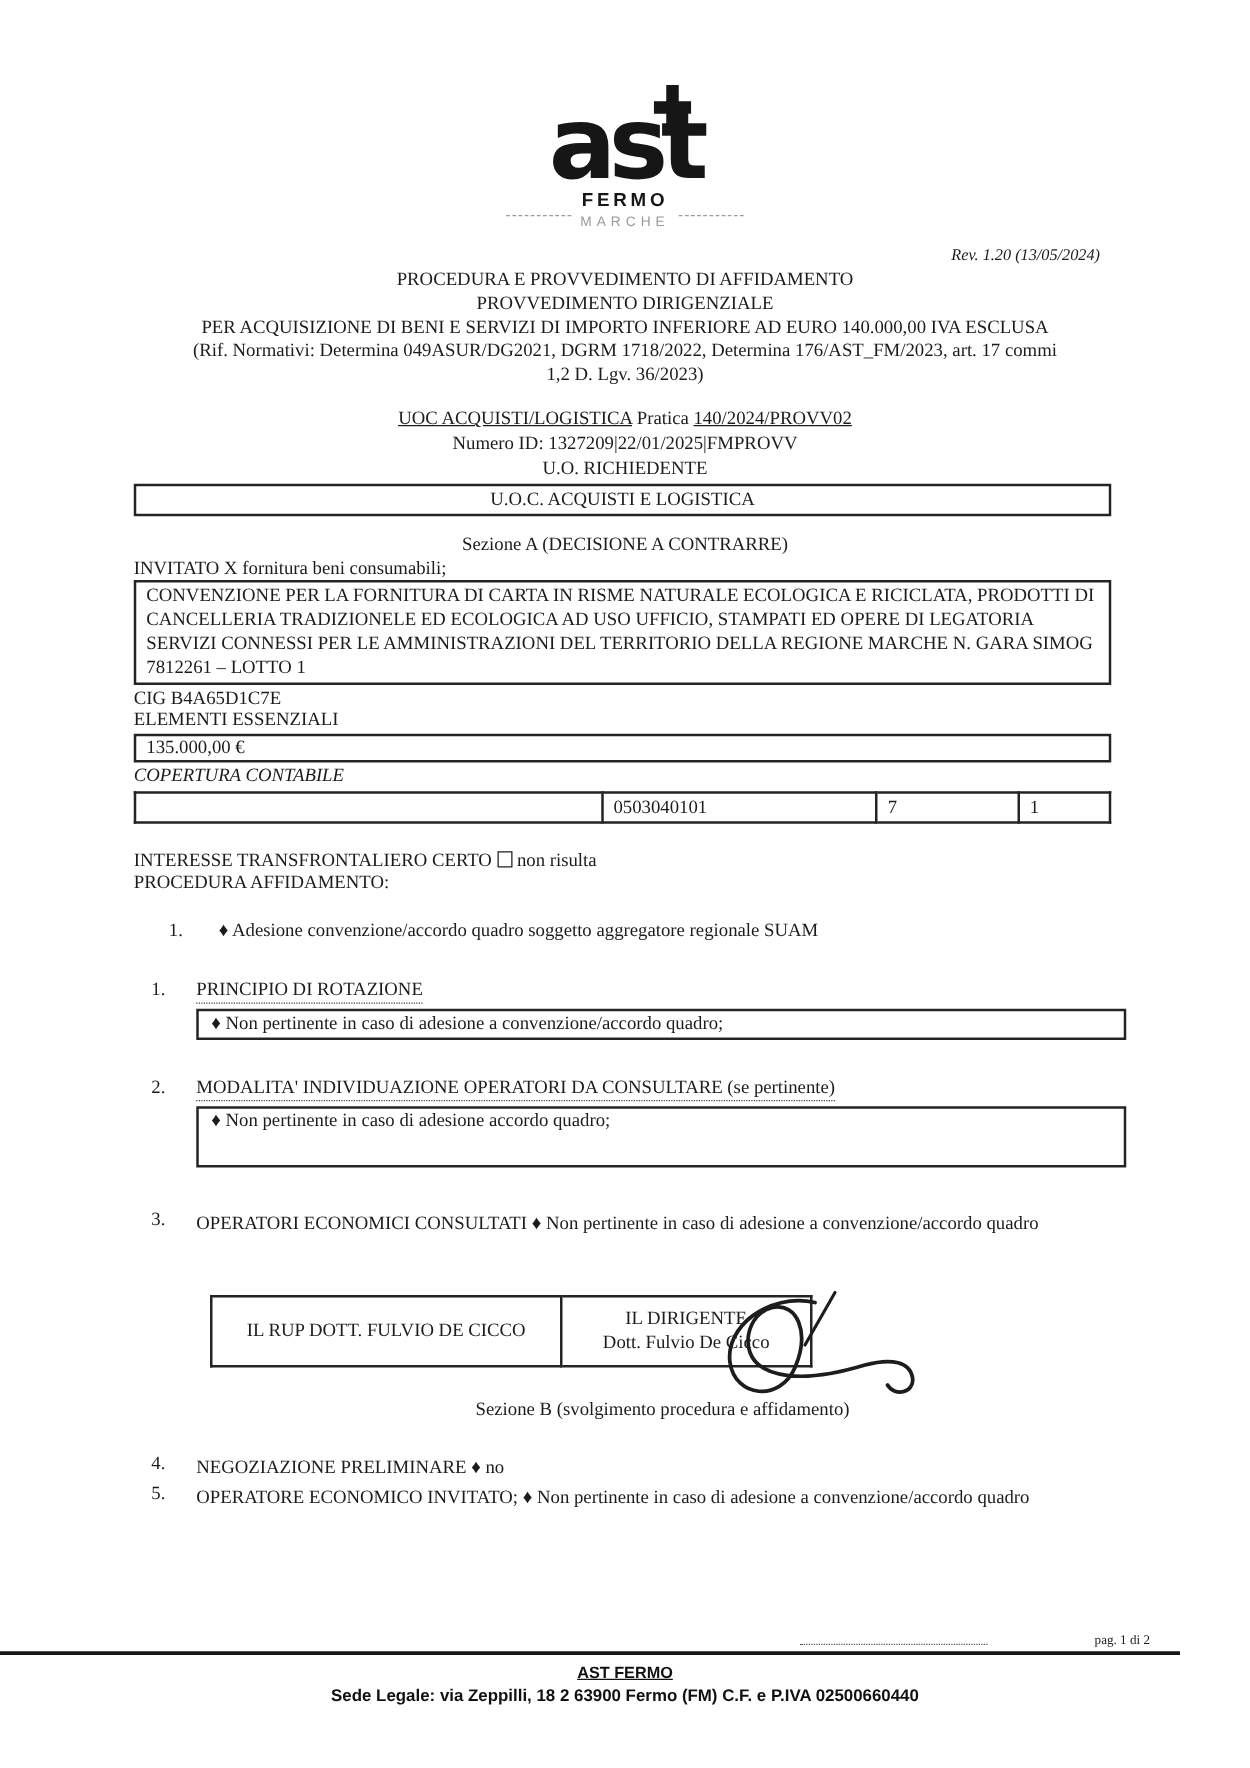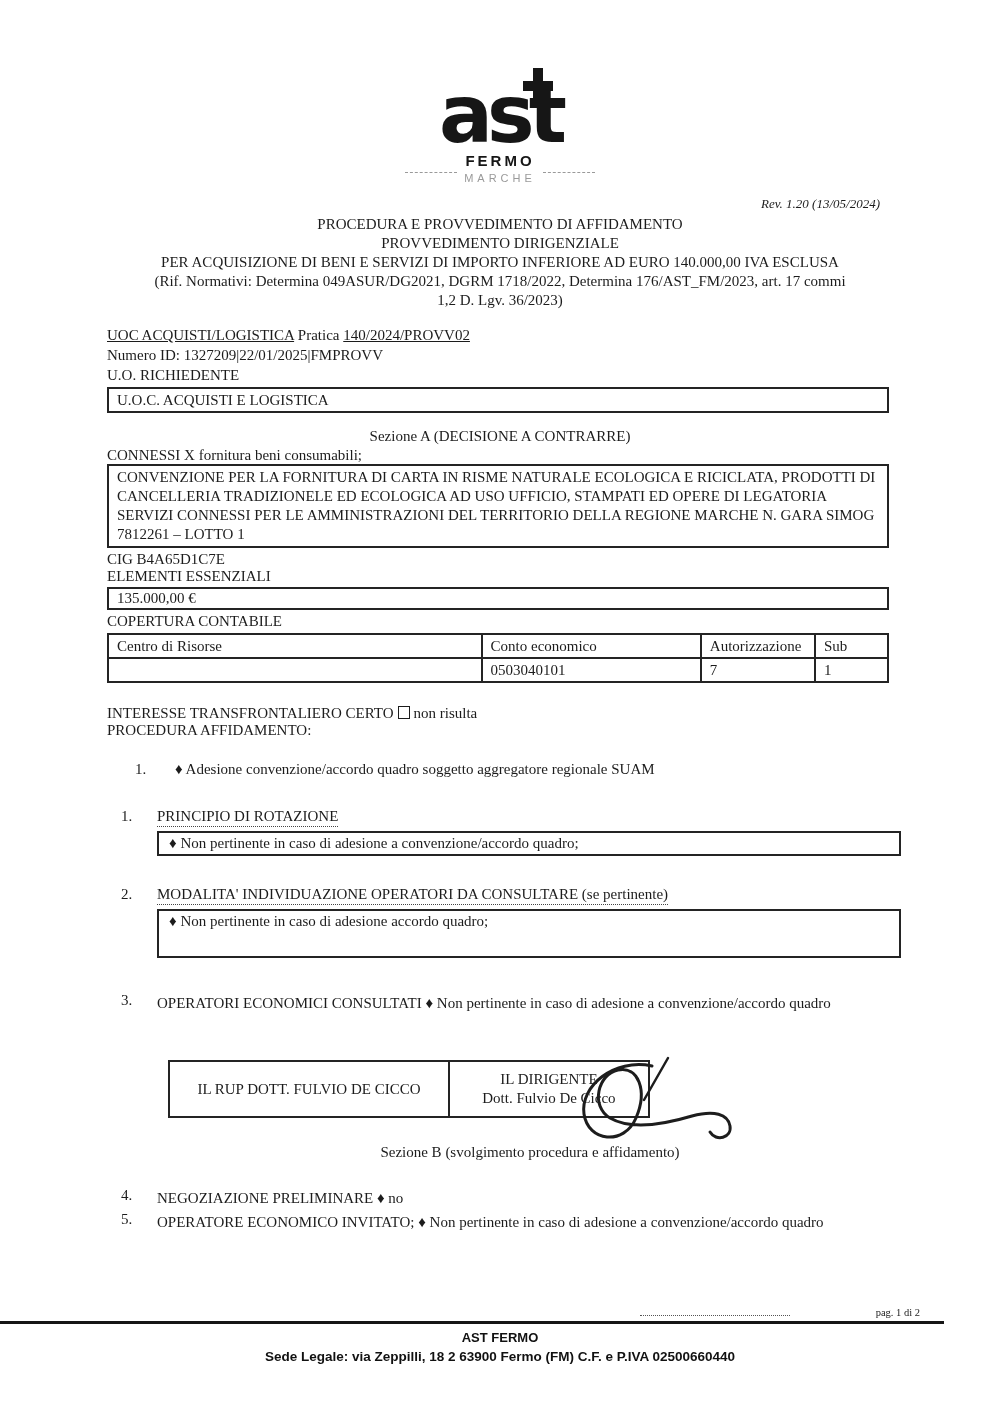--- a/index.html
+++ b/index.html
@@ -24,21 +24,21 @@
   }
   .logo-marche-row { margin-top:3px; display:flex; align-items:flex-start; justify-content:center; gap:7px; }
   .logo-marche {
     font-family:"Liberation Sans", sans-serif; font-size:11px; letter-spacing:4px; color:#9a9a9a;
   }
   .dash { width:54px; border-top:1px dashed #9a9a9a; height:0; }
 
   
   .rev-line { margin-top:12px; text-align:right; padding-right:120px; font-style:italic; font-size:13px; }
   .title-block { margin-top:3px; text-align:center; line-height:19px; font-size:15px; }
-  .header-info { margin-top:15px; line-height:20px; }
+  .header-info { margin-top:15px; line-height:20px;text-align:center; }
   .u-solid { text-decoration:underline; }
   .tbox { border:2px solid #242424; padding:1px 8px; margin-right:4px; }
   .tbox.mt { margin-top:2px; }
 
   .center-h { text-align:center; margin-top:15px; }
   .obox { border:2px solid #242424; padding:2px 8px; margin-right:4px; line-height:19px; }
   .ebox { border:2px solid #242424; padding:2px 8px 50px 8px; margin-right:4px; line-height:19px; }
 
   table.copertura { border-collapse:collapse; width:calc(100% - 4px); margin-top:3px; }
   table.copertura td {
@@ -78,21 +78,21 @@
   .sb-item { display:flex; margin-top:18px; }
   .sb-item .num { width:36px; padding-left:14px; flex:none; }
   .sb-item .body { text-align:justify; padding-right:2px; line-height:22px; }
 
   
   .pg-num { position:absolute; top:1307px; left:790px; width:130px; font-size:10.5px; text-align:right; }
   .pg-num-dots { position:absolute; top:1315px; left:640px; width:150px; border-top:1px dotted #555; }
   .foot-line { position:absolute; top:1321px; left:0px; width:944px; border-top:3px solid #161616; }
   .foot-org {
     position:absolute; top:1330px; left:0; width:100%; text-align:center;
-    font-family:"Liberation Sans", sans-serif; font-weight:bold; font-size:13px; color:#111;
+    font-family:"Liberation Sans", sans-serif; font-weight:bold; font-size:13px; color:#111;text-decoration:underline;
   }
   .foot-addr {
     position:absolute; top:1349px; left:0; width:100%; text-align:center;
     font-family:"Liberation Sans", sans-serif; font-weight:bold; font-size:13.5px; color:#111;
   }
 </style>
 </head>
 <body>
 
 <div class="page">
@@ -133,37 +133,31 @@
         <span>Pratica</span>
         <span class="u-solid">140/2024/PROVV02</span>
       </div>
       <div>Numero ID: 1327209|22/01/2025|FMPROVV</div>
       <div>U.O. RICHIEDENTE</div>
       <div class="tbox mt">U.O.C. ACQUISTI E LOGISTICA</div>
     </div>
 
     <div class="center-h">Sezione A (DECISIONE A CONTRARRE)</div>
 
-    <div style="margin-top:2px;">CONNESSI X fornitura beni consumabili;</div>
+    <div style="margin-top:2px;">INVITATO X fornitura beni consumabili;</div>
     <div class="obox">CONVENZIONE PER LA FORNITURA DI CARTA IN RISME NATURALE ECOLOGICA E RICICLATA, PRODOTTI DI CANCELLERIA TRADIZIONELE ED ECOLOGICA AD USO UFFICIO, STAMPATI ED OPERE DI LEGATORIA SERVIZI CONNESSI PER LE AMMINISTRAZIONI DEL TERRITORIO DELLA REGIONE MARCHE N. GARA SIMOG 7812261 – LOTTO 1</div>
 
     <div style="margin-top:3px;">CIG B4A65D1C7E</div>
     <div>ELEMENTI ESSENZIALI</div>
 
     <div class="tbox mt">135.000,00 €</div>
 
-    <div style="margin-top:3px;">COPERTURA CONTABILE</div>
+    <div style="margin-top:3px;font-style:italic;">COPERTURA CONTABILE</div>
     <table class="copertura">
       <tbody>
-        <tr>
-          <td class="c1">Centro di Risorse</td>
-          <td class="c2">Conto economico</td>
-          <td class="c3">Autorizzazione</td>
-          <td class="c4">Sub</td>
-        </tr>
         <tr>
           <td class="c1"></td>
           <td class="c2">0503040101</td>
           <td class="c3">7</td>
           <td class="c4">1</td>
         </tr>
       </tbody>
     </table>
 
     <div style="margin-top:22px;">

